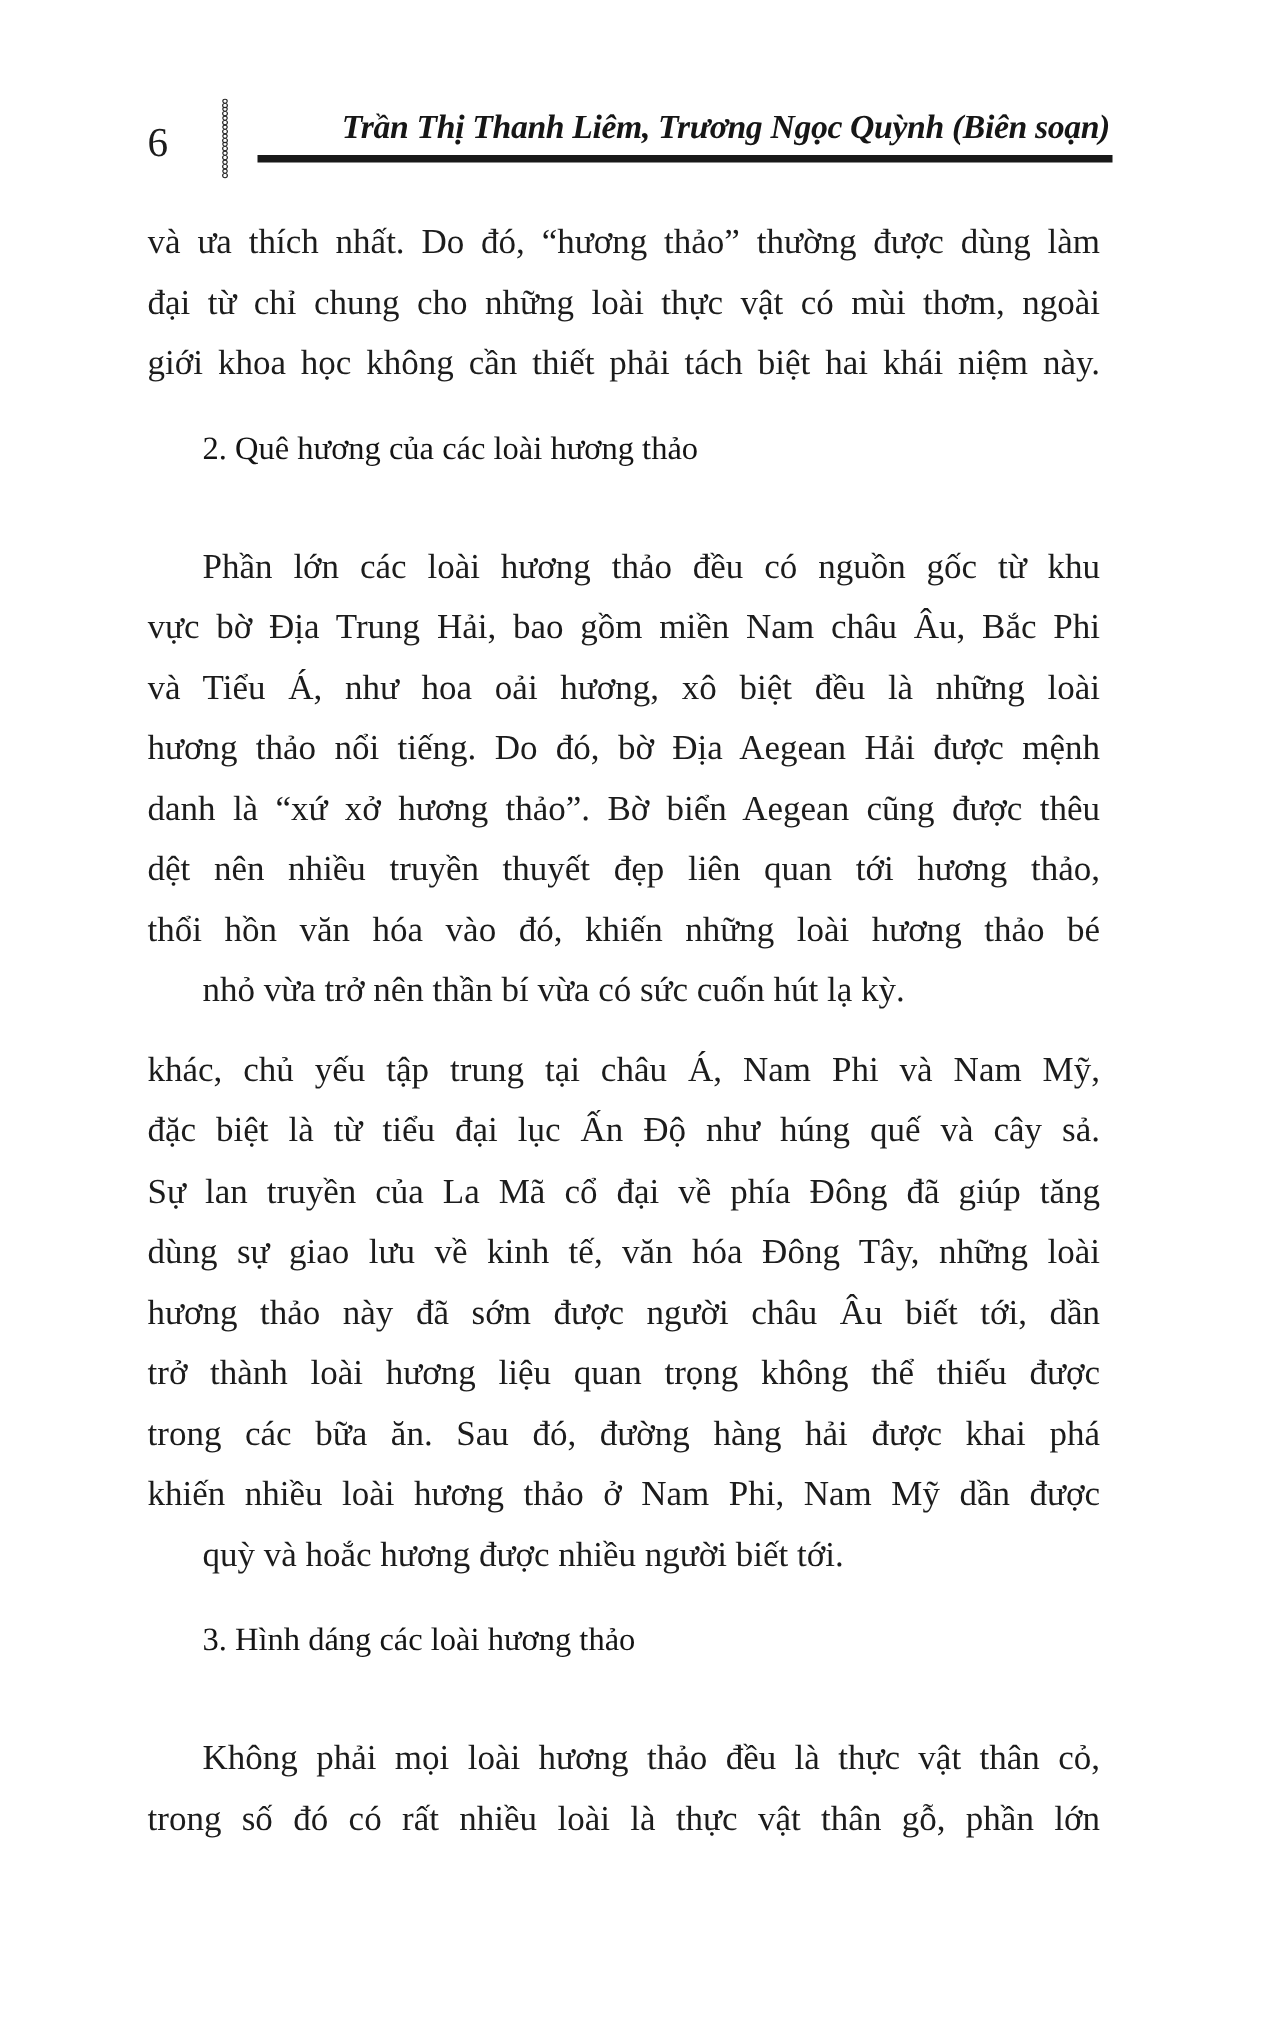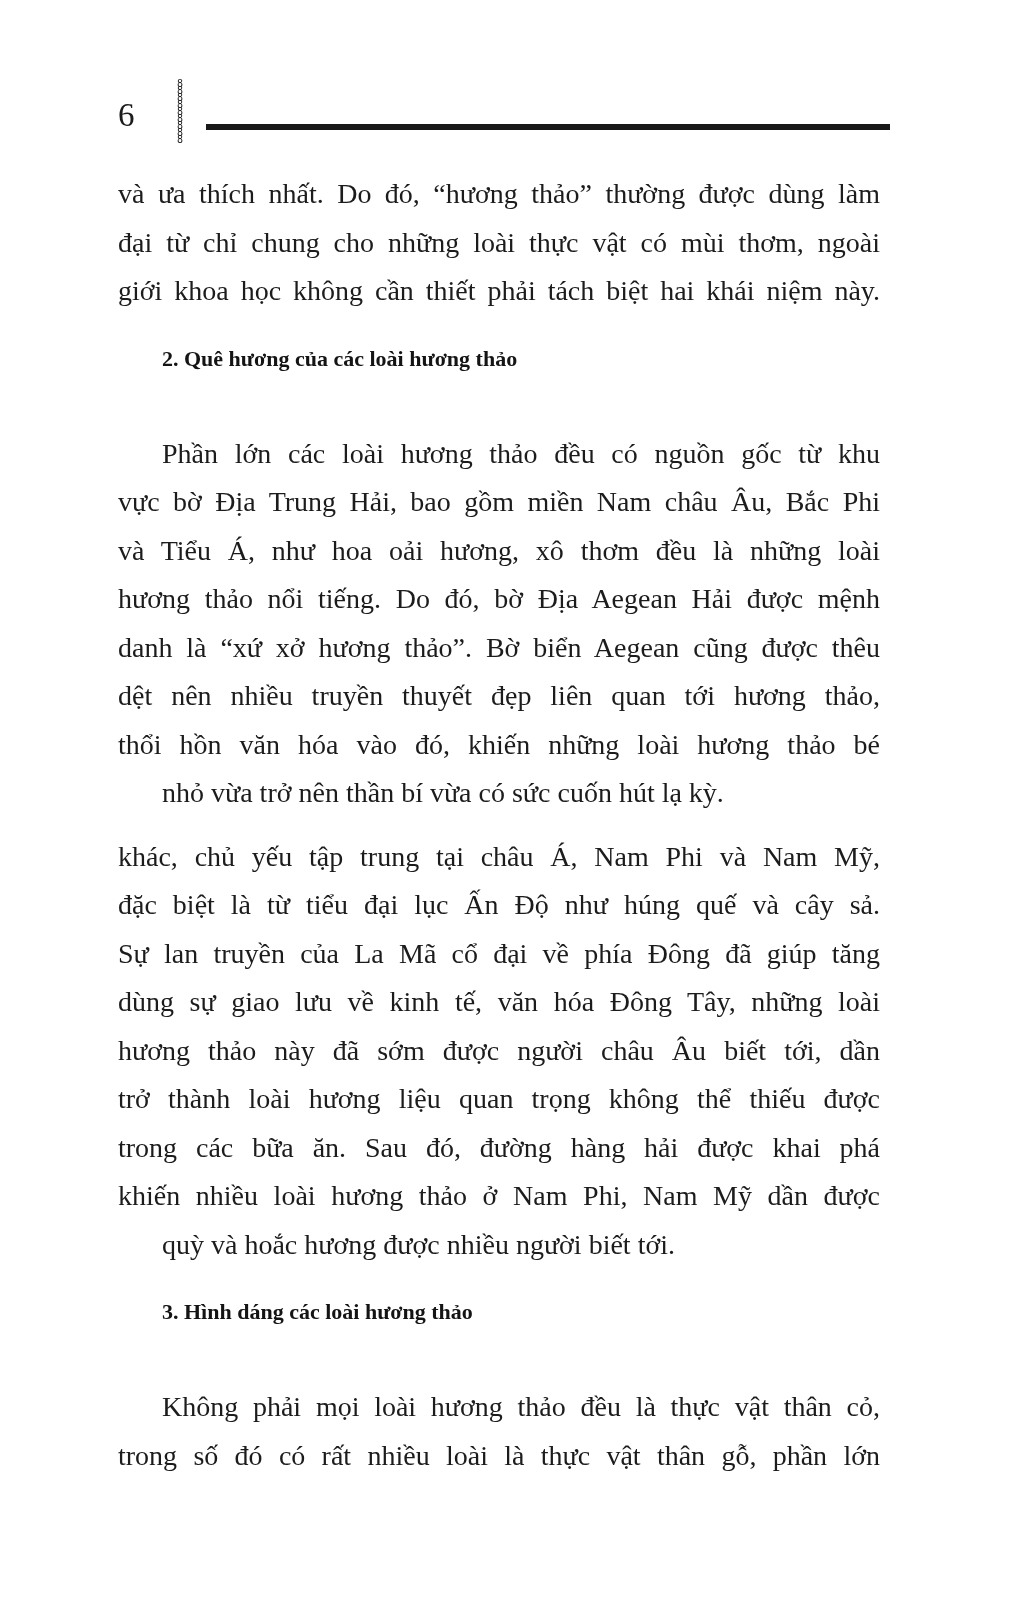--- a/index.html
+++ b/index.html
@@ -58,22 +58,22 @@
   .paragraph{margin:0 0 15px 0;}
   .line{
     height:48.5px;
     overflow:hidden;
     text-align:justify;
     text-align-last:justify;
   }
   .line.indent{padding-left:44px;margin-top:48px;}
   .line.last{text-align-last:left;margin-left:44px;}
   .heading{
-    font-weight:bold;
-    font-size:22px;
+    font-weight:normal;
+    font-size:26px;
     line-height:46px;
     margin:20px 0 12px 0;
     padding-left:44px;
     color:#141414;
   }
 </style>
 </head>
 <body>
 
 <div class="page">
@@ -83,34 +83,35 @@
   <div class="chain">8
 8
 8
 8
 8
 8
 8
 8
 8</div>
 
+  <div class="header-title">Trần Thị Thanh Liêm, Trương Ngọc Quỳnh (Biên soạn)</div>
 
   <div class="header-rule"></div>
 
   <div class="content">
       <div class="paragraph">
         <div class="line">và ưa thích nhất. Do đó, “hương thảo” thường được dùng làm</div>
         <div class="line">đại từ chỉ chung cho những loài thực vật có mùi thơm, ngoài</div>
         <div class="line">giới khoa học không cần thiết phải tách biệt hai khái niệm này.</div>
       </div>
       <div class="heading">2. Quê hương của các loài hương thảo</div>
       <div class="paragraph">
         <div class="line indent">Phần lớn các loài hương thảo đều có nguồn gốc từ khu</div>
         <div class="line">vực bờ Địa Trung Hải, bao gồm miền Nam châu Âu, Bắc Phi</div>
-        <div class="line">và Tiểu Á, như hoa oải hương, xô thơm đều là những loài</div>
+        <div class="line">và Tiểu Á, như hoa oải hương, xô biệt đều là những loài</div>
         <div class="line">hương thảo nổi tiếng. Do đó, bờ Địa Aegean Hải được mệnh</div>
         <div class="line">danh là “xứ xở hương thảo”. Bờ biển Aegean cũng được thêu</div>
         <div class="line">dệt nên nhiều truyền thuyết đẹp liên quan tới hương thảo,</div>
         <div class="line">thổi hồn văn hóa vào đó, khiến những loài hương thảo bé</div>
         <div class="line last">nhỏ vừa trở nên thần bí vừa có sức cuốn hút lạ kỳ.</div>
       </div>
       <div class="paragraph">
         <div class="line">khác, chủ yếu tập trung tại châu Á, Nam Phi và Nam Mỹ,</div>
         <div class="line">đặc biệt là từ tiểu đại lục Ấn Độ như húng quế và cây sả.</div>
         <div class="line">Sự lan truyền của La Mã cổ đại về phía Đông đã giúp tăng</div>

